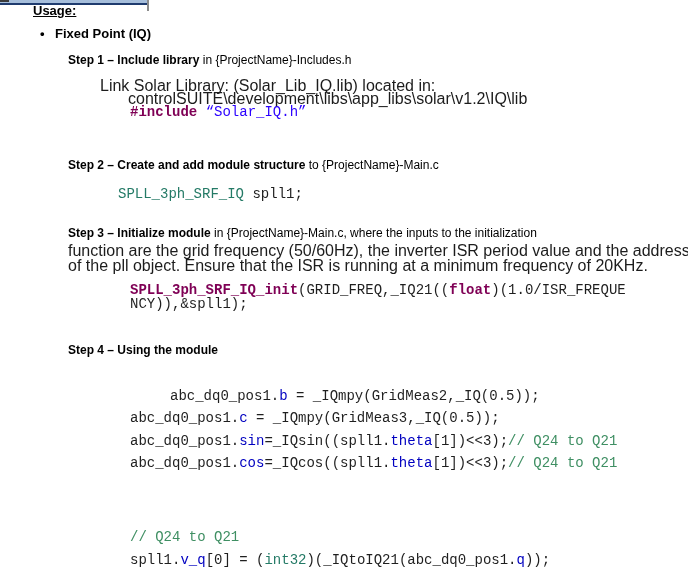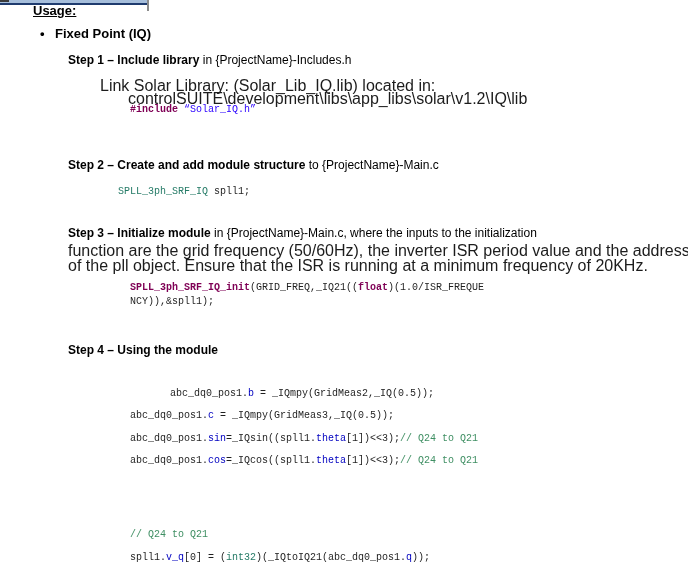--- a/index.html
+++ b/index.html
@@ -37,21 +37,21 @@
   .bullet-marker { font-size: 13px; font-weight: bold; color: #000; }
   .bullet-label  { font-size: 13px; font-weight: bold; color: #000; }
 
   .step-title { font-size: 12px; color: #000; }
   .step-title .b { font-weight: bold; }
 
   .body-text { font-size: 16px; color: #1c1c1c; }
 
   .code {
     font-family: "Liberation Mono", "DejaVu Sans Mono", monospace;
-    font-size: 10px;
+    font-size: 14px;
     white-space: pre;
     color: #1f1f1f;
   }
   .tok-plain   { color: #1f1f1f; }
   .tok-keyword { color: #7f0055; font-weight: bold; }
   .tok-type    { color: #247a66; }
   .tok-member  { color: #0000c0; }
   .tok-string  { color: #2a00ff; }
   .tok-comment { color: #3f8f63; }
 </style>

